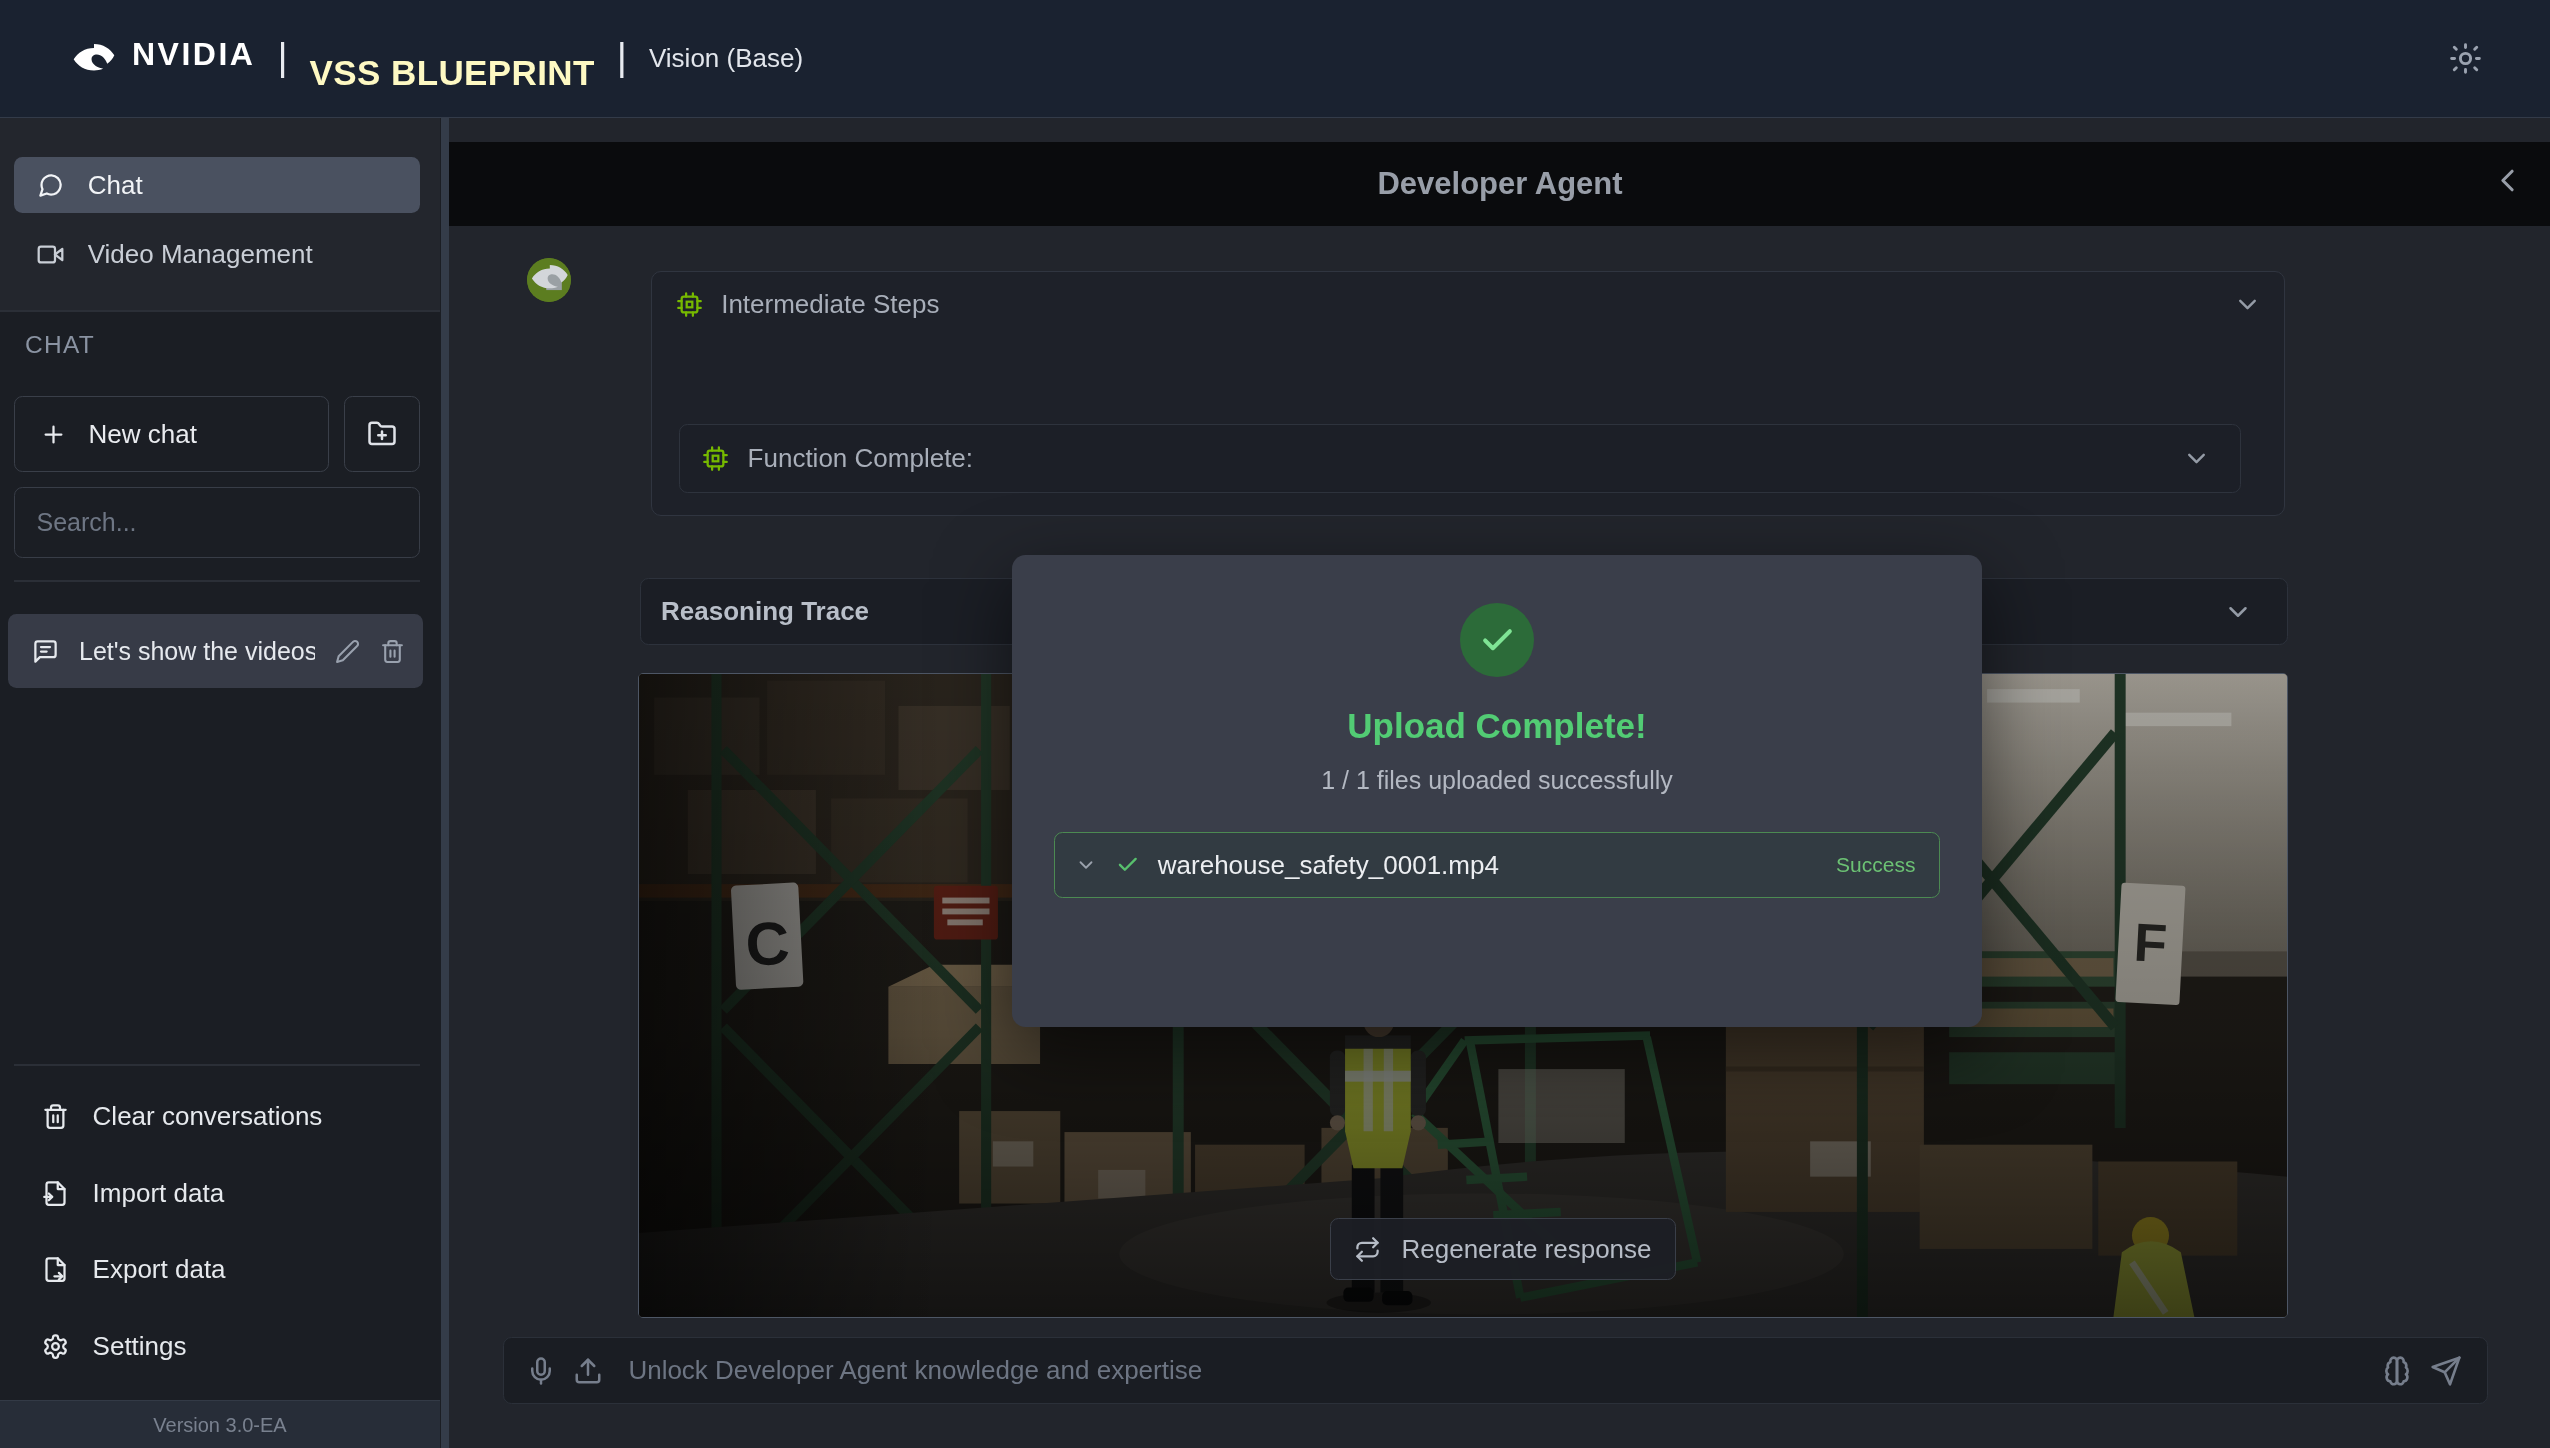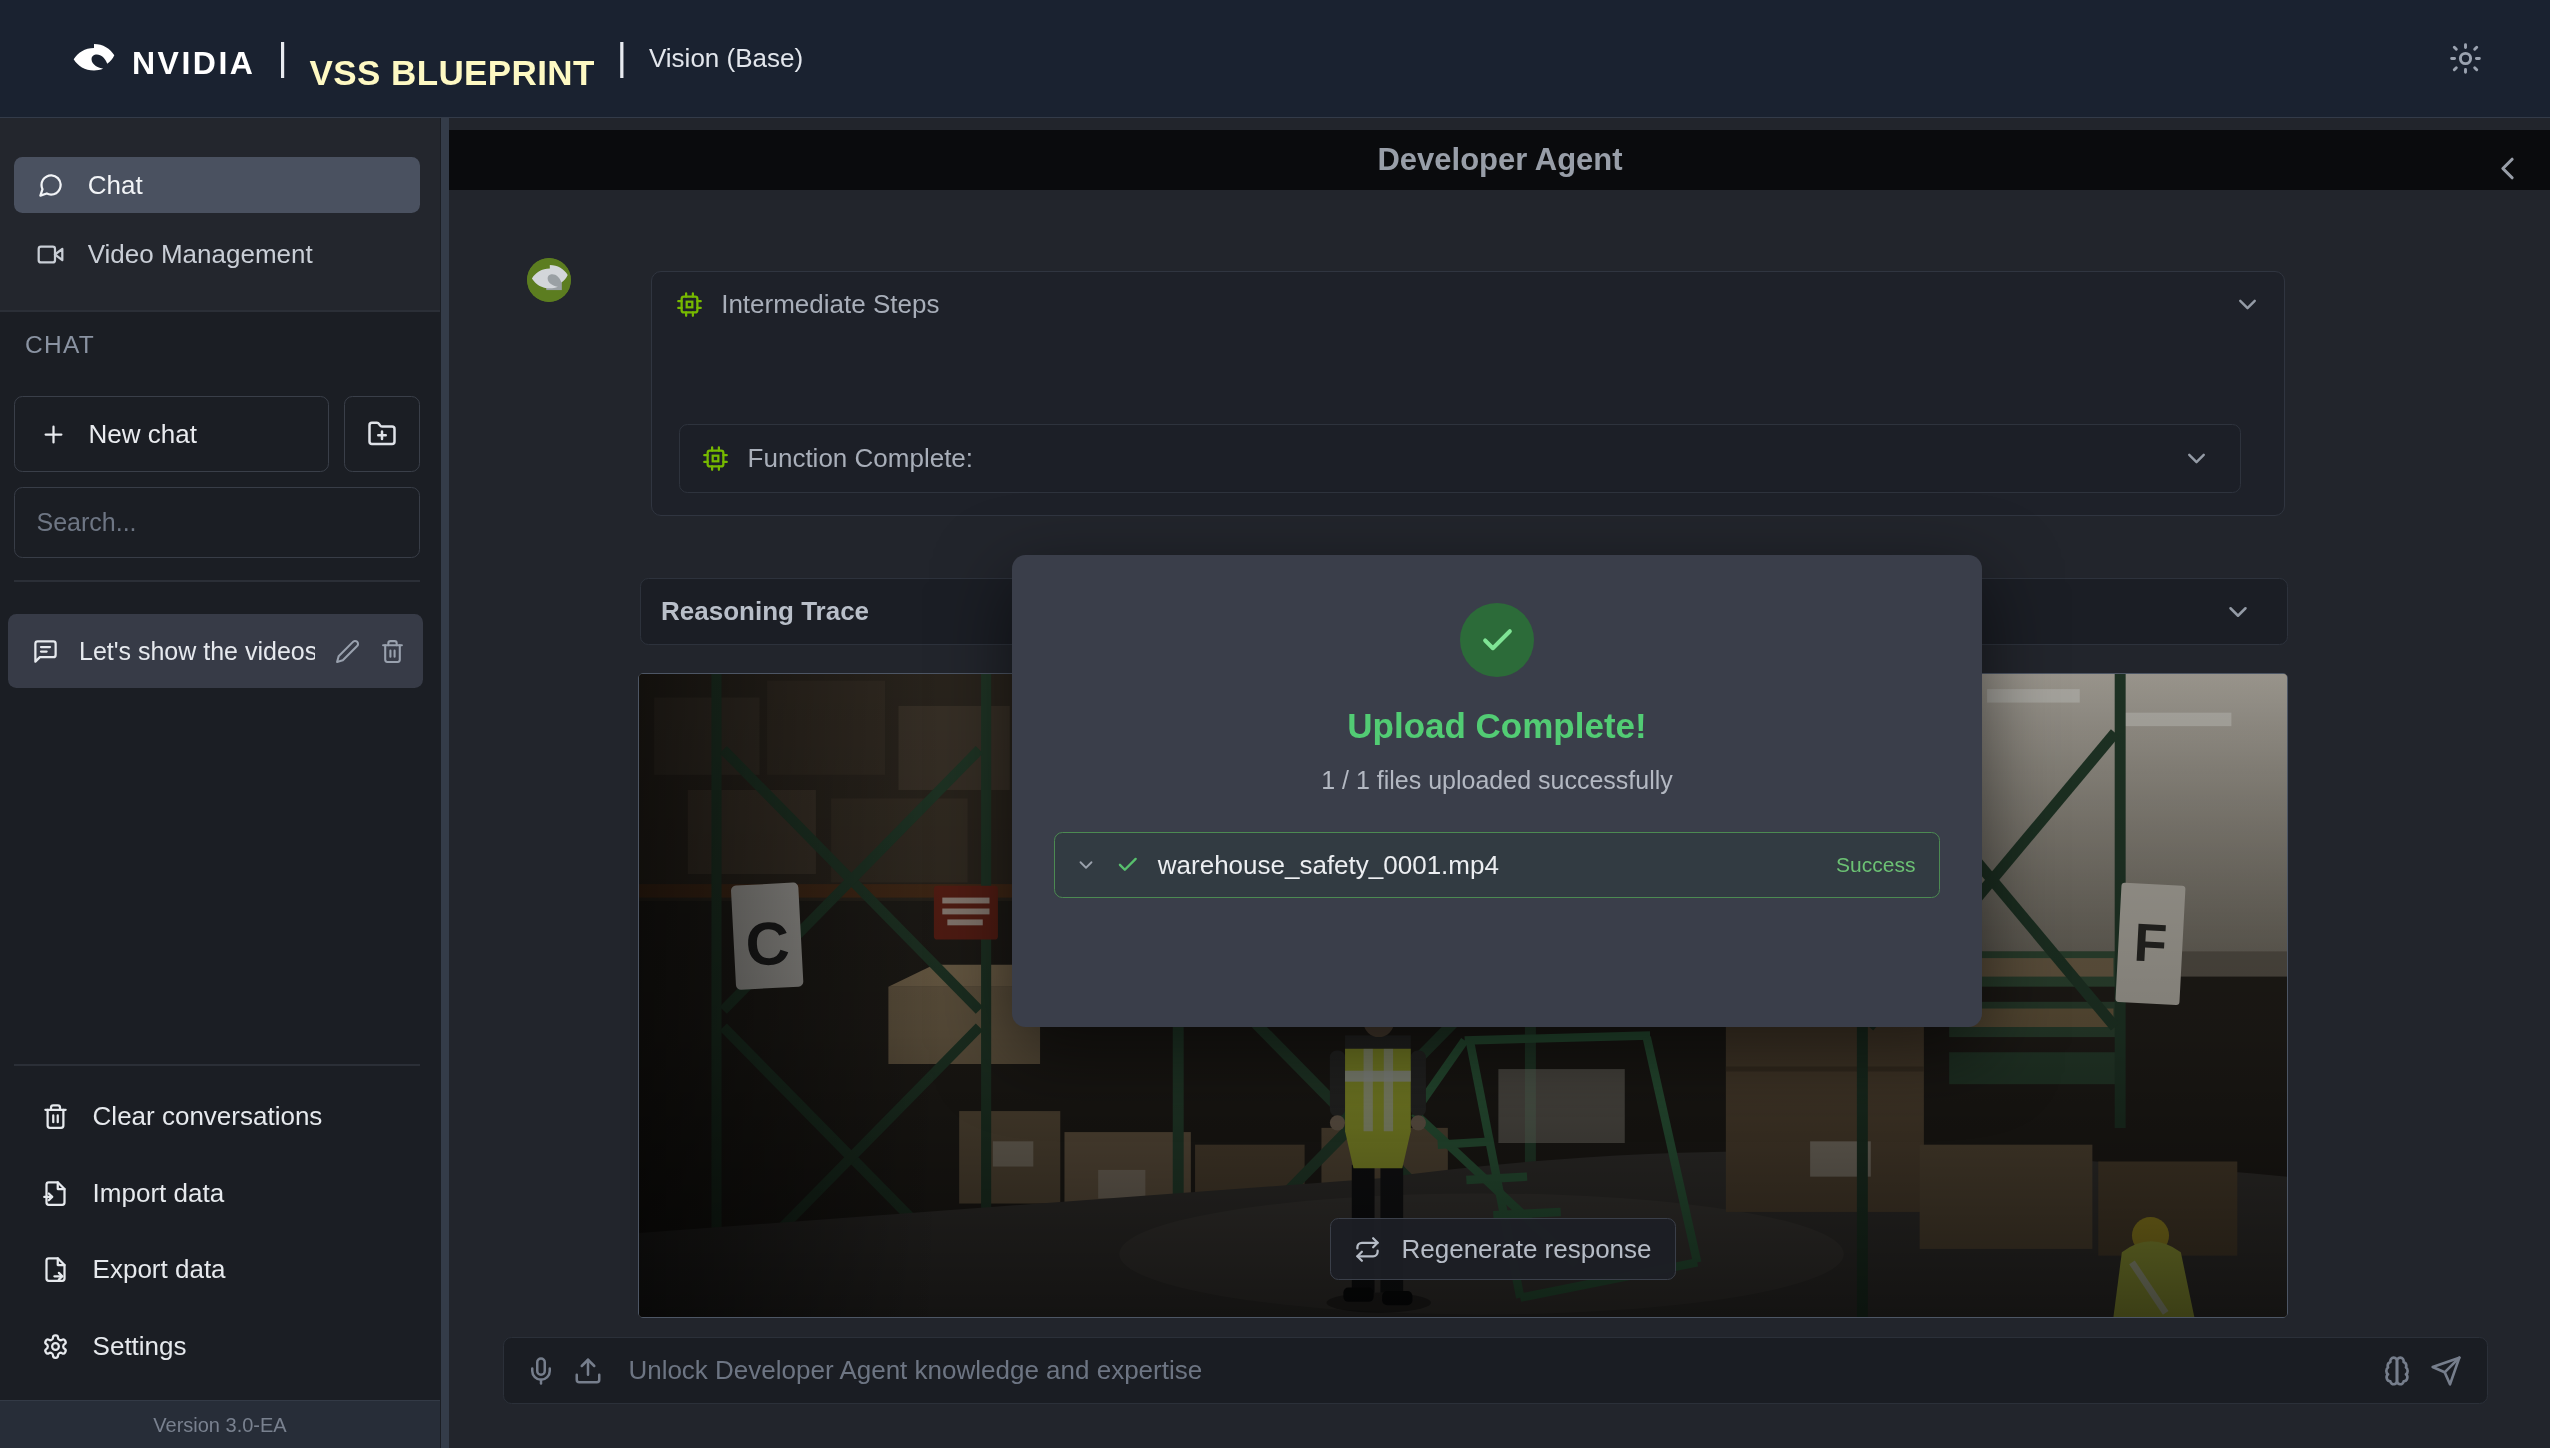--- a/index.html
+++ b/index.html
@@ -6,21 +6,21 @@
   html,body { width:2550px; height:1449px; background:#22252c; overflow:hidden;
     font-family:"Liberation Sans","DejaVu Sans",sans-serif; }
   #app { position:relative; width:2550px; height:1449px; }
   .icon { display:inline-flex; flex:none; }
   .icon svg { width:100%; height:100%; display:block; }
 
   
   .topbar { position:absolute; left:0; top:0; width:2550px; height:118px;
     background:#1a2230; border-bottom:1.7px solid #333b49;
     display:flex; align-items:center; padding:0 54px 0 71px; }
-  .brand { display:flex; align-items:flex-end; gap:15px; color:#fff; }
+  .brand { display:flex; align-items:flex-start; gap:15px; color:#fff; }
   .brand .eye { width:46px; height:46px; color:#fff; }
   .brand-name { font-size:32px; font-weight:800; letter-spacing:2.5px; color:#fff; }
   .tb-sep { font-size:39px; font-weight:200; color:#e8ebf0; margin:0 22px; transform:translateY(-1.7px); }
   .tb-title { font-size:35px; font-weight:800; color:#fef9c3; letter-spacing:0.4px;margin-top:29px; }
   .tb-sub { font-size:26px; color:#e2e6ec; }
   .tb-spacer { flex:1; }
   .theme-btn { width:61px; height:61px; display:flex; align-items:center; justify-content:center;
     color:#9ba3b0; cursor:pointer; }
   .theme-btn .icon { width:35px; height:35px; }
 
@@ -62,21 +62,21 @@
     align-items:center; gap:23.6px; padding-left:42px; color:#e6e9ed; cursor:pointer; }
   .sb-foot-item .icon { width:27px; height:27px; }
   .sb-foot-item span { font-size:26px; }
   .version-strip { position:absolute; left:0; top:1282px; width:440px; height:49px;
     background:#272d38; border-top:1.7px solid #333a46; display:flex; align-items:center;
     justify-content:center; }
   .version-strip span { font-size:20px; color:#79818f; }
 
   
   .main { position:absolute; left:449px; top:118px; width:2102px; height:1331px; background:#22252c; }
-  .agent-header { position:absolute; left:0; top:12px; width:2102px; height:60px; background:#0a0b0d;
+  .agent-header { position:absolute; left:0; top:24px; width:2102px; height:84px; background:#0a0b0d;
     display:flex; align-items:center; justify-content:center; }
   .agent-header span { font-size:31px; font-weight:600; color:#989ea8; }
   .collapse-btn { position:absolute; right:25px; top:20px; width:37px; height:37px; color:#8d949e;
     cursor:pointer; }
   .avatar { position:absolute; left:78px; top:140px; width:44px; height:44px; border-radius:50%;
     background:#5c7d20; overflow:hidden; }
   .avatar svg { width:100%; height:100%; }
 
   .steps-panel { position:absolute; left:202px; top:153px; width:1634px; height:245px;
     background:#1e2129; border:1.7px solid #303540; border-radius:10px; }

